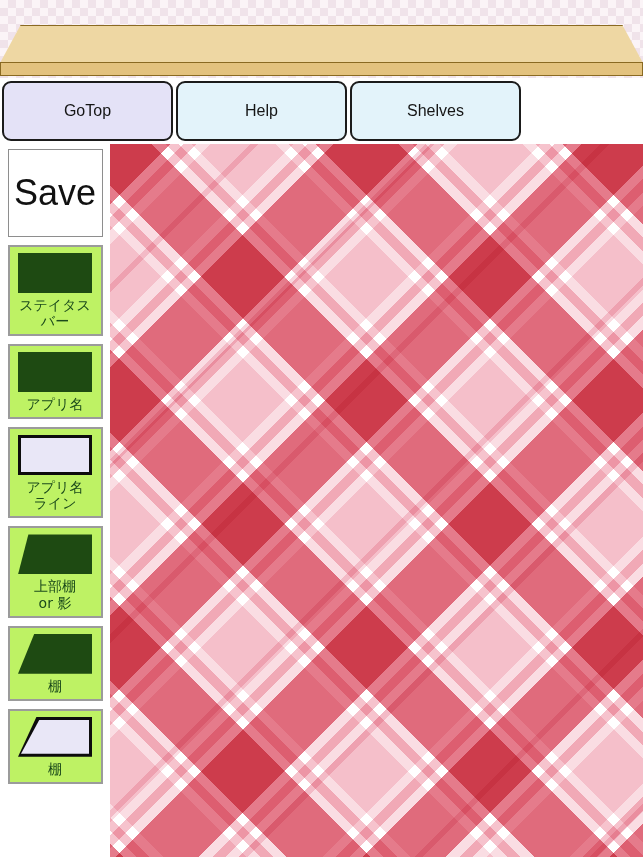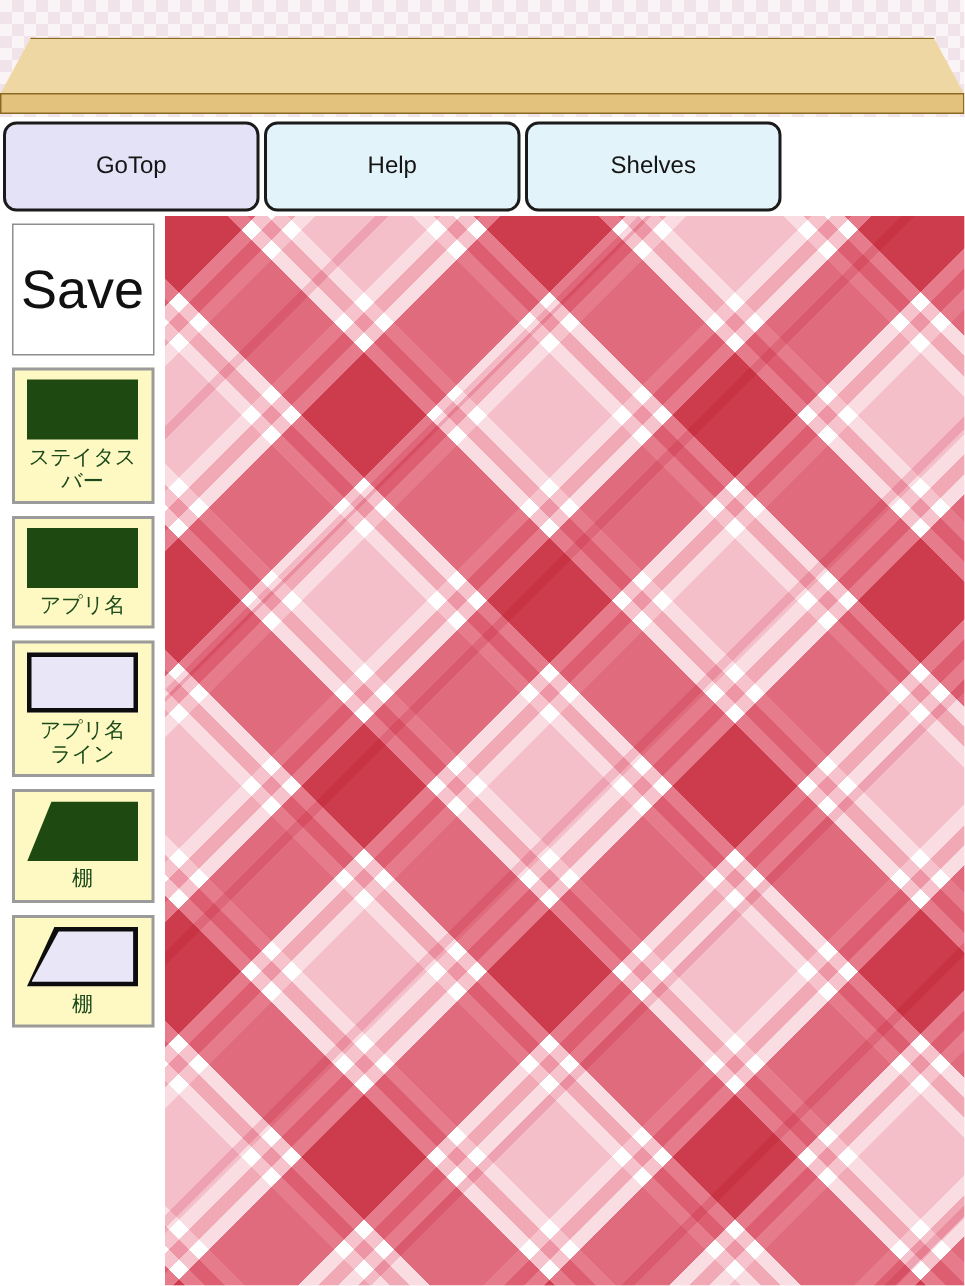--- a/index.html
+++ b/index.html
@@ -138,21 +138,21 @@
     width: 110px;
     height: 713px;
     background: #ffffff;
     padding-top: 5px;
     box-sizing: border-box;
   }
   .side-item {
     position: relative;
     width: 95px;
     margin: 0 auto 8px auto;
-    background: #fef9c3;
+    background: #bef264;
     border: 2px solid #9b9b9b;
     box-sizing: border-box;
     cursor: pointer;
     user-select: none;
   }
   .side-item.help {
     background: #ffffff;
     border: 1px solid #8e8e8e;
     height: 88px;
     display: flex;
@@ -312,20 +312,27 @@
     </div>
 
     <div class="side-item">
       <div class="swatch-area">
         <div class="swatch sw-rect-line"></div>
       </div>
       <div class="side-label">アプリ名
 ライン</div>
     </div>
 
+    <div class="side-item">
+      <div class="swatch-area">
+        <div class="swatch sw-tl-fill"></div>
+      </div>
+      <div class="side-label">上部棚
+or 影</div>
+    </div>
 
     <div class="side-item">
       <div class="swatch-area">
         <div class="swatch sw-tr-fill"></div>
       </div>
       <div class="side-label">棚</div>
     </div>
 
     <div class="side-item">
       <div class="swatch-area">

